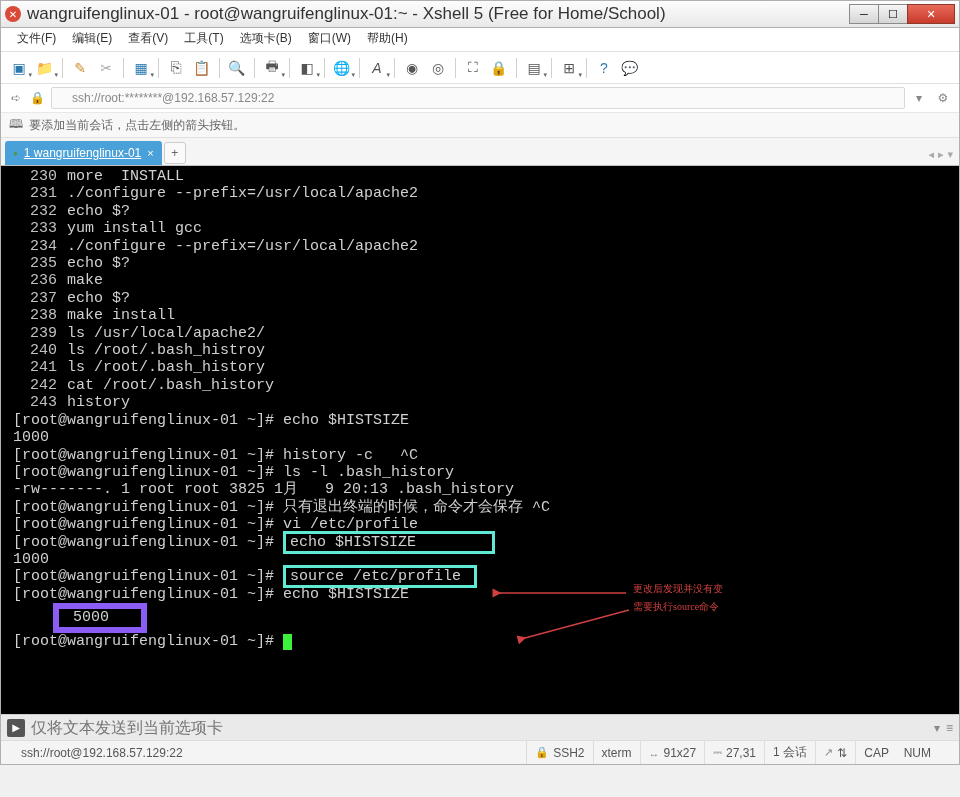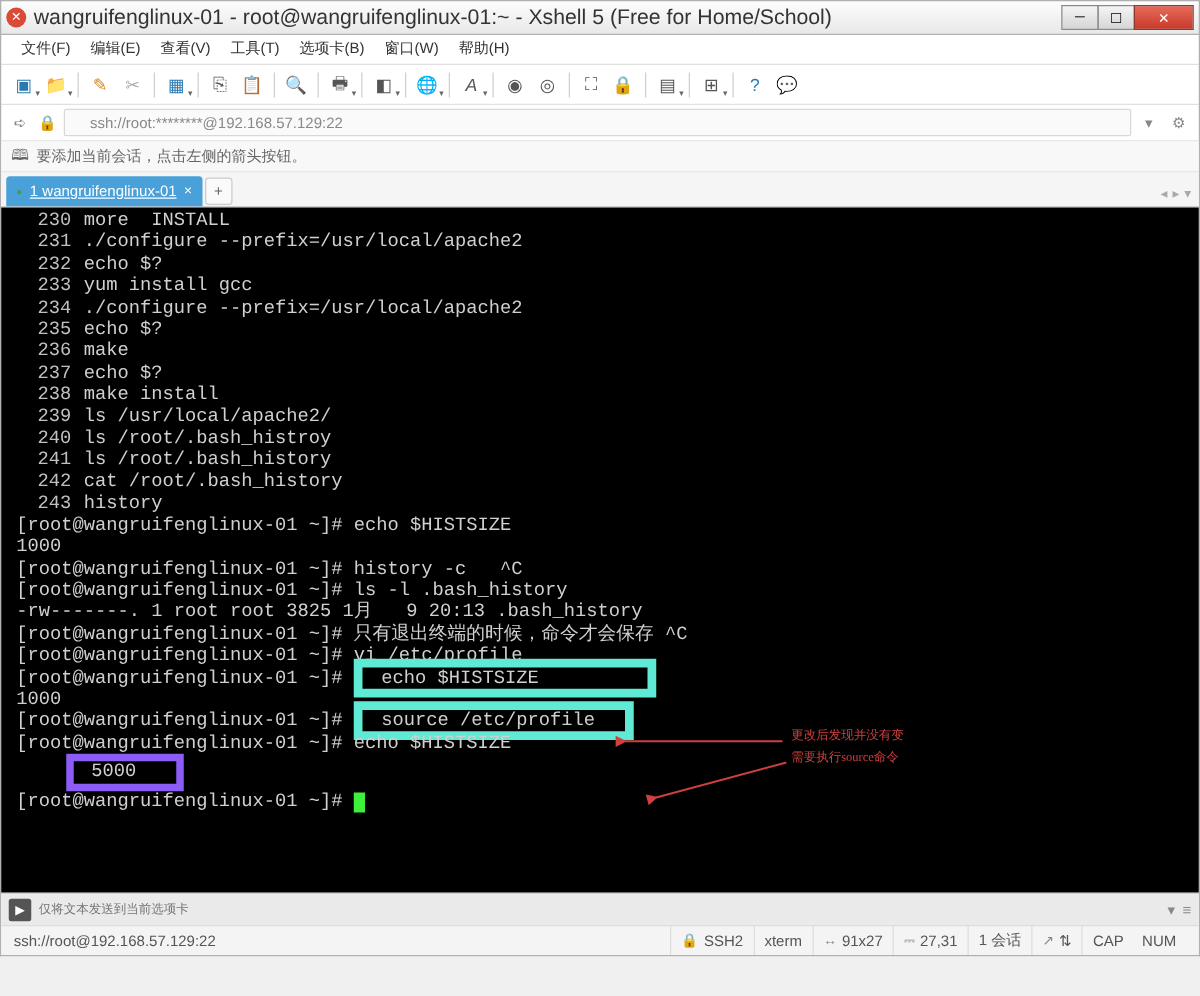--- a/index.html
+++ b/index.html
@@ -23,29 +23,29 @@
 .addr-btn { width: 20px; height: 20px; display: flex; align-items: center; justify-content: center; color: #888; }
 .hint-bar { height: 26px; display: flex; align-items: center; padding: 0 8px; background: #f8f8f8; border-top: 1px solid #e8e8e8; border-bottom: 1px solid #e0e0e0; color: #666; gap: 6px; }
 .tab-bar { height: 28px; background: #f5f5f5; display: flex; align-items: flex-end; padding: 0 4px; border-bottom: 1px solid #c0c0c0; position: relative; }
 .tab { height: 24px; background: #4aa0d8; color: #fff; border-radius: 3px 3px 0 0; padding: 0 8px; display: flex; align-items: center; gap: 6px; font-size: 12px; margin-right: 2px; }
 .tab .x { font-size: 11px; cursor: default; }
 .tab-add { width: 22px; height: 22px; background: #fafafa; border: 1px solid #ccc; border-radius: 3px; display: flex; align-items: center; justify-content: center; color: #666; margin-bottom: 1px; }
 .tab-nav { position: absolute; right: 6px; bottom: 4px; color: #aaa; font-size: 11px; display: flex; gap: 4px; }
 .terminal { background: #000; color: #d0d0d0; font-family: "Consolas","Courier New",monospace; font-size: 15px; line-height: 17.4px; padding: 2px 0 6px 0; height: 548px; overflow: hidden; position: relative; white-space: pre; }
 .terminal .line { padding: 0 12px; }
 .num { color: #c0c0c0; display: inline-block; width: 54px; text-align: right; padding-right: 10px; }
-.cmd-box { border: 7px solid #5eead4; padding: 0 15px; }
+.cmd-box { border: 3px solid #5eead4; padding: 0 4px; }
 .val-box { border: 6px solid #8b5cf6; padding: 0 14px; display: inline-block; margin-left: 40px; }
 .cursor { display: inline-block; width: 9px; height: 16px; background: #3cf03c; vertical-align: text-bottom; }
 .annot { position: absolute; color: #d04040; font-family: Liberation Serif, serif; font-size: 10px; white-space: nowrap; }
 .arrow-svg { position: absolute; overflow: visible; }
 .send-bar { height: 26px; background: #eaeaea; display: flex; align-items: center; padding: 0 6px; gap: 6px; border-top: 1px solid #ccc; }
 .send-icon { width: 18px; height: 18px; background: #555; color: #fff; display: flex; align-items: center; justify-content: center; font-size: 10px; border-radius: 2px; }
-.send-input { flex: 1; height: 20px; border: none; background: transparent; color: #888; font-size: 10px; }
-.status-bar { height: 24px; background: #f4f4f4; border-top: 1px solid #ddd; display: flex; align-items: center; padding: 0 10px; color: #555; font-size: 12px; }
+.send-input { flex: 1; height: 20px; border: none; background: transparent; color: #888; font-size: 16px; }
+.status-bar { height: 24px; background: #f4f4f4; border-top: 1px solid #ddd; display: flex; align-items: center; padding: 0 20px; color: #555; font-size: 12px; }
 .status-left { flex: 1; }
 .status-seg { padding: 0 8px; border-left: 1px solid #ddd; display: flex; align-items: center; gap: 4px; height: 100%; }
 .icon-sm { font-size: 11px; color: #888; }
 .dot { color: #4a9a4a; font-size: 8px; }
 </style>
 </head>
 <body>
 
 <div class="title-bar">
   <div class="app-icon">✕</div>

